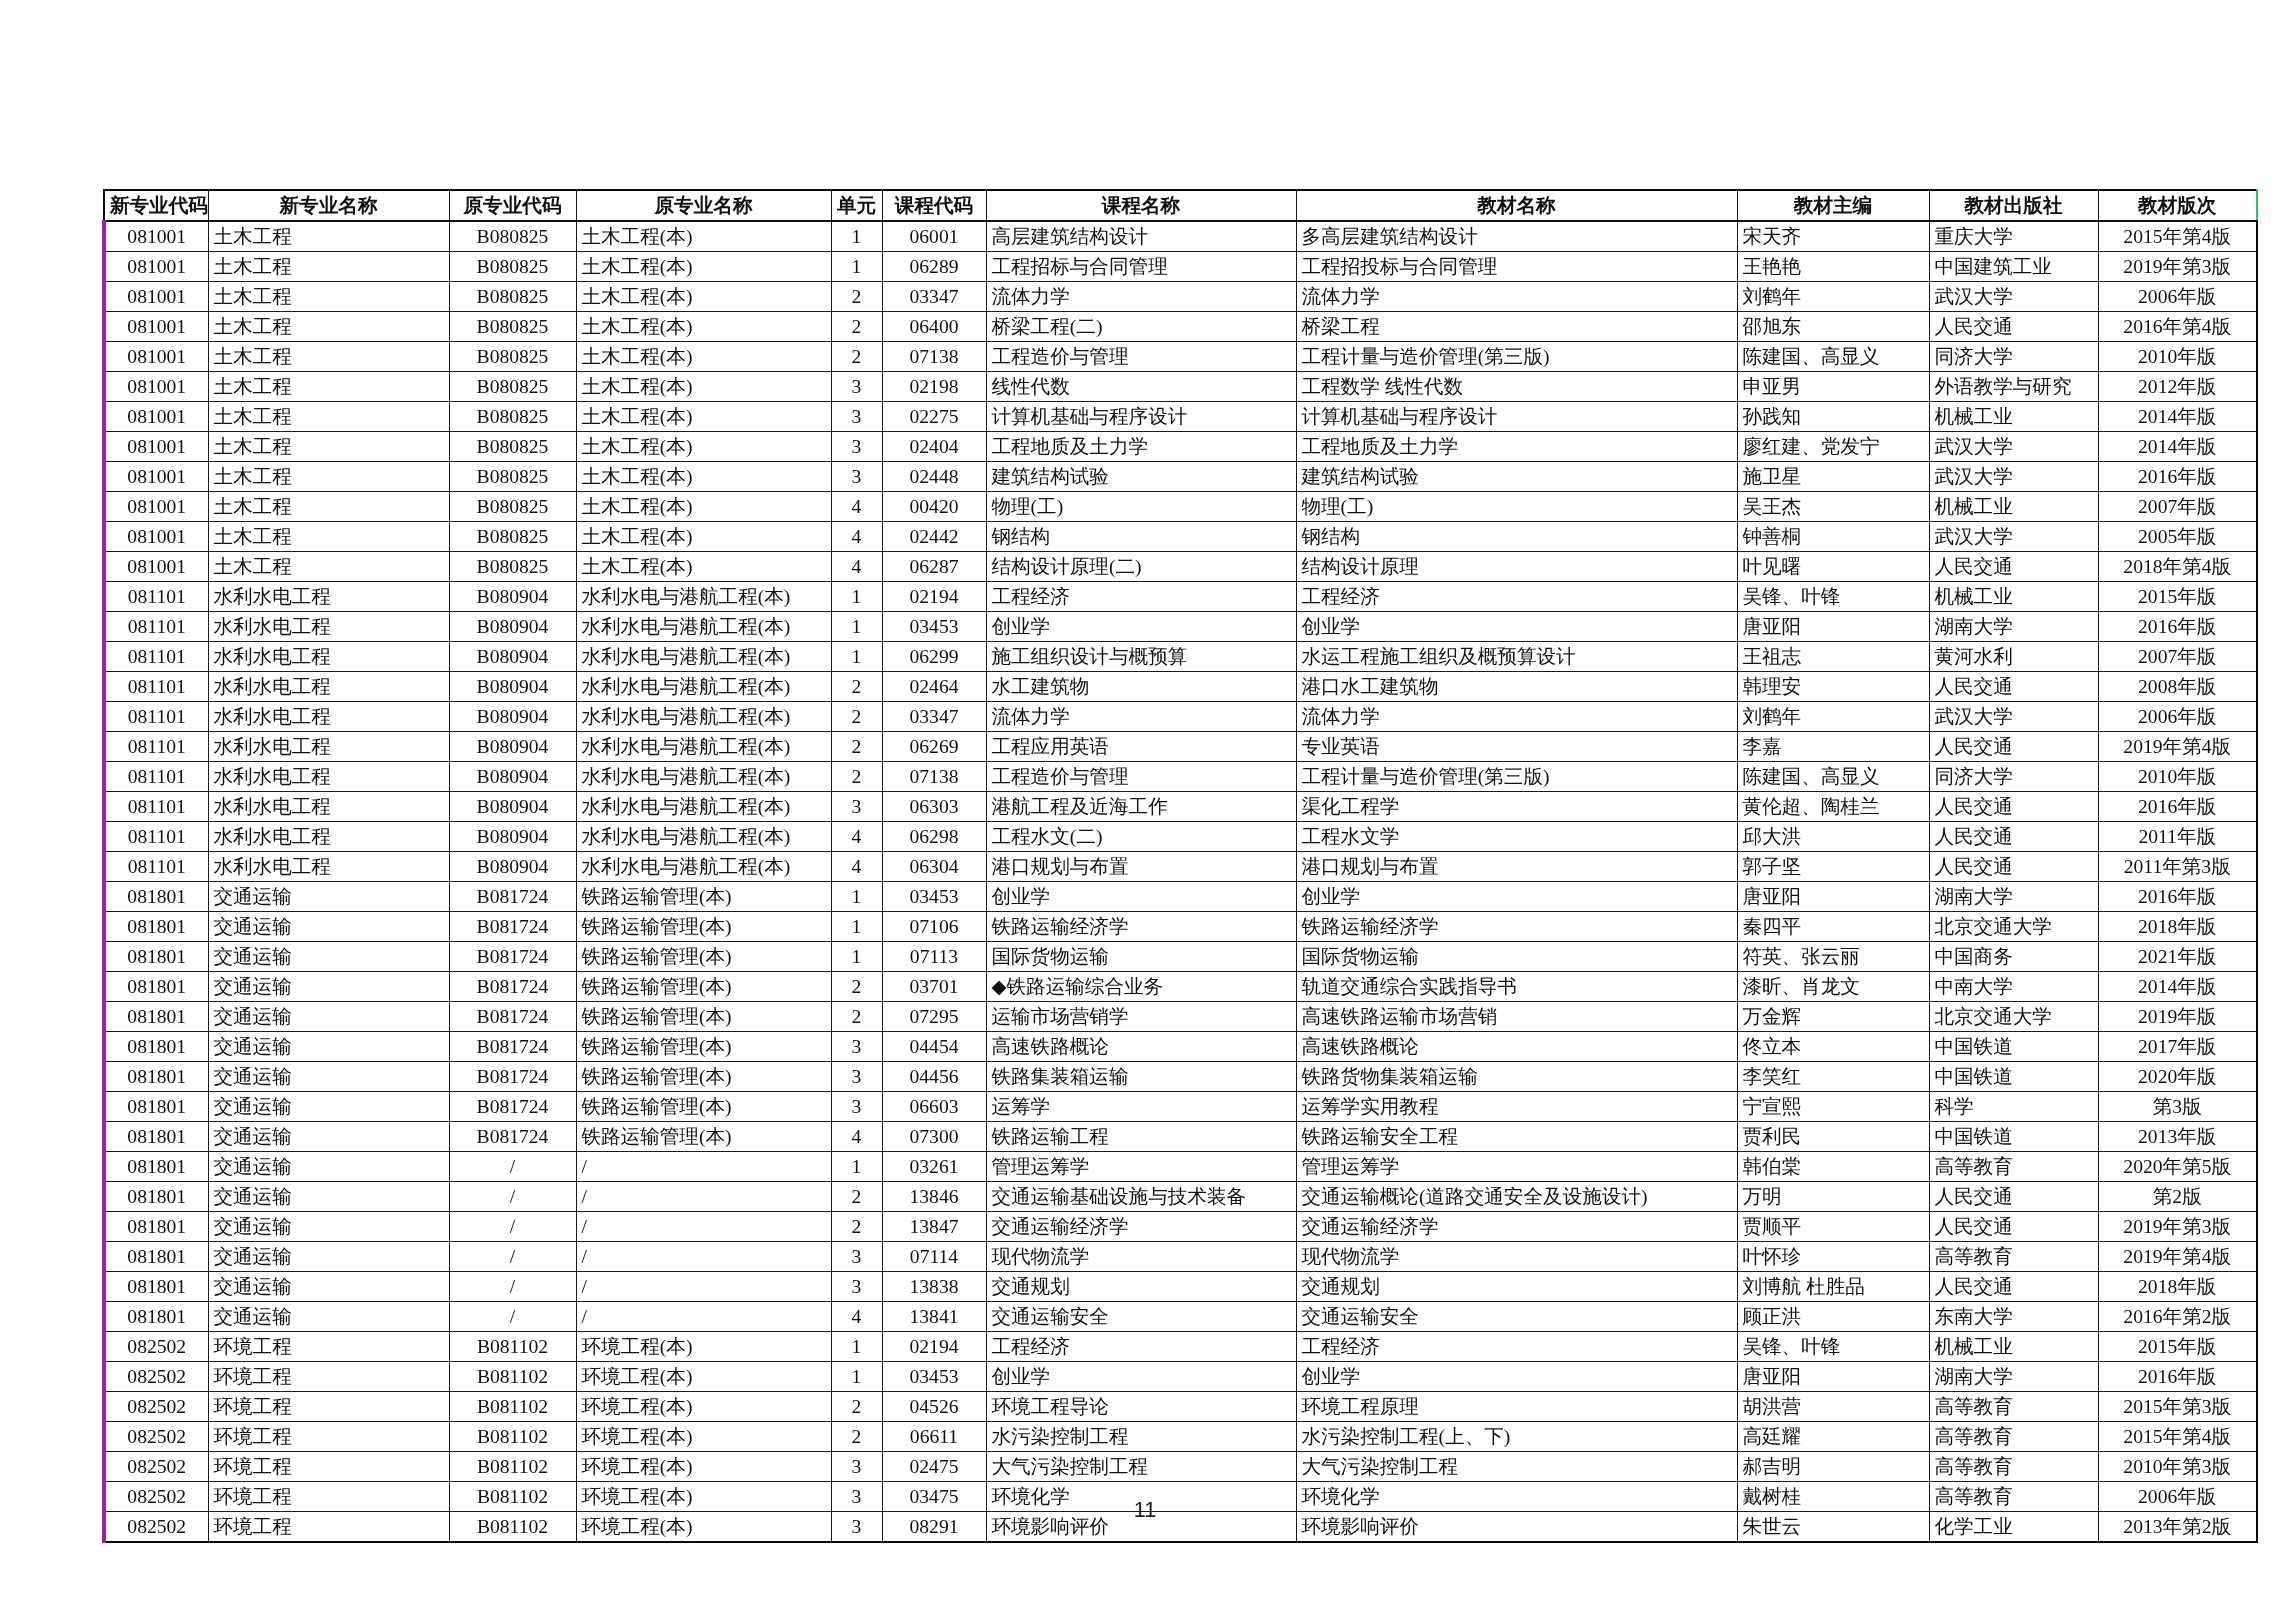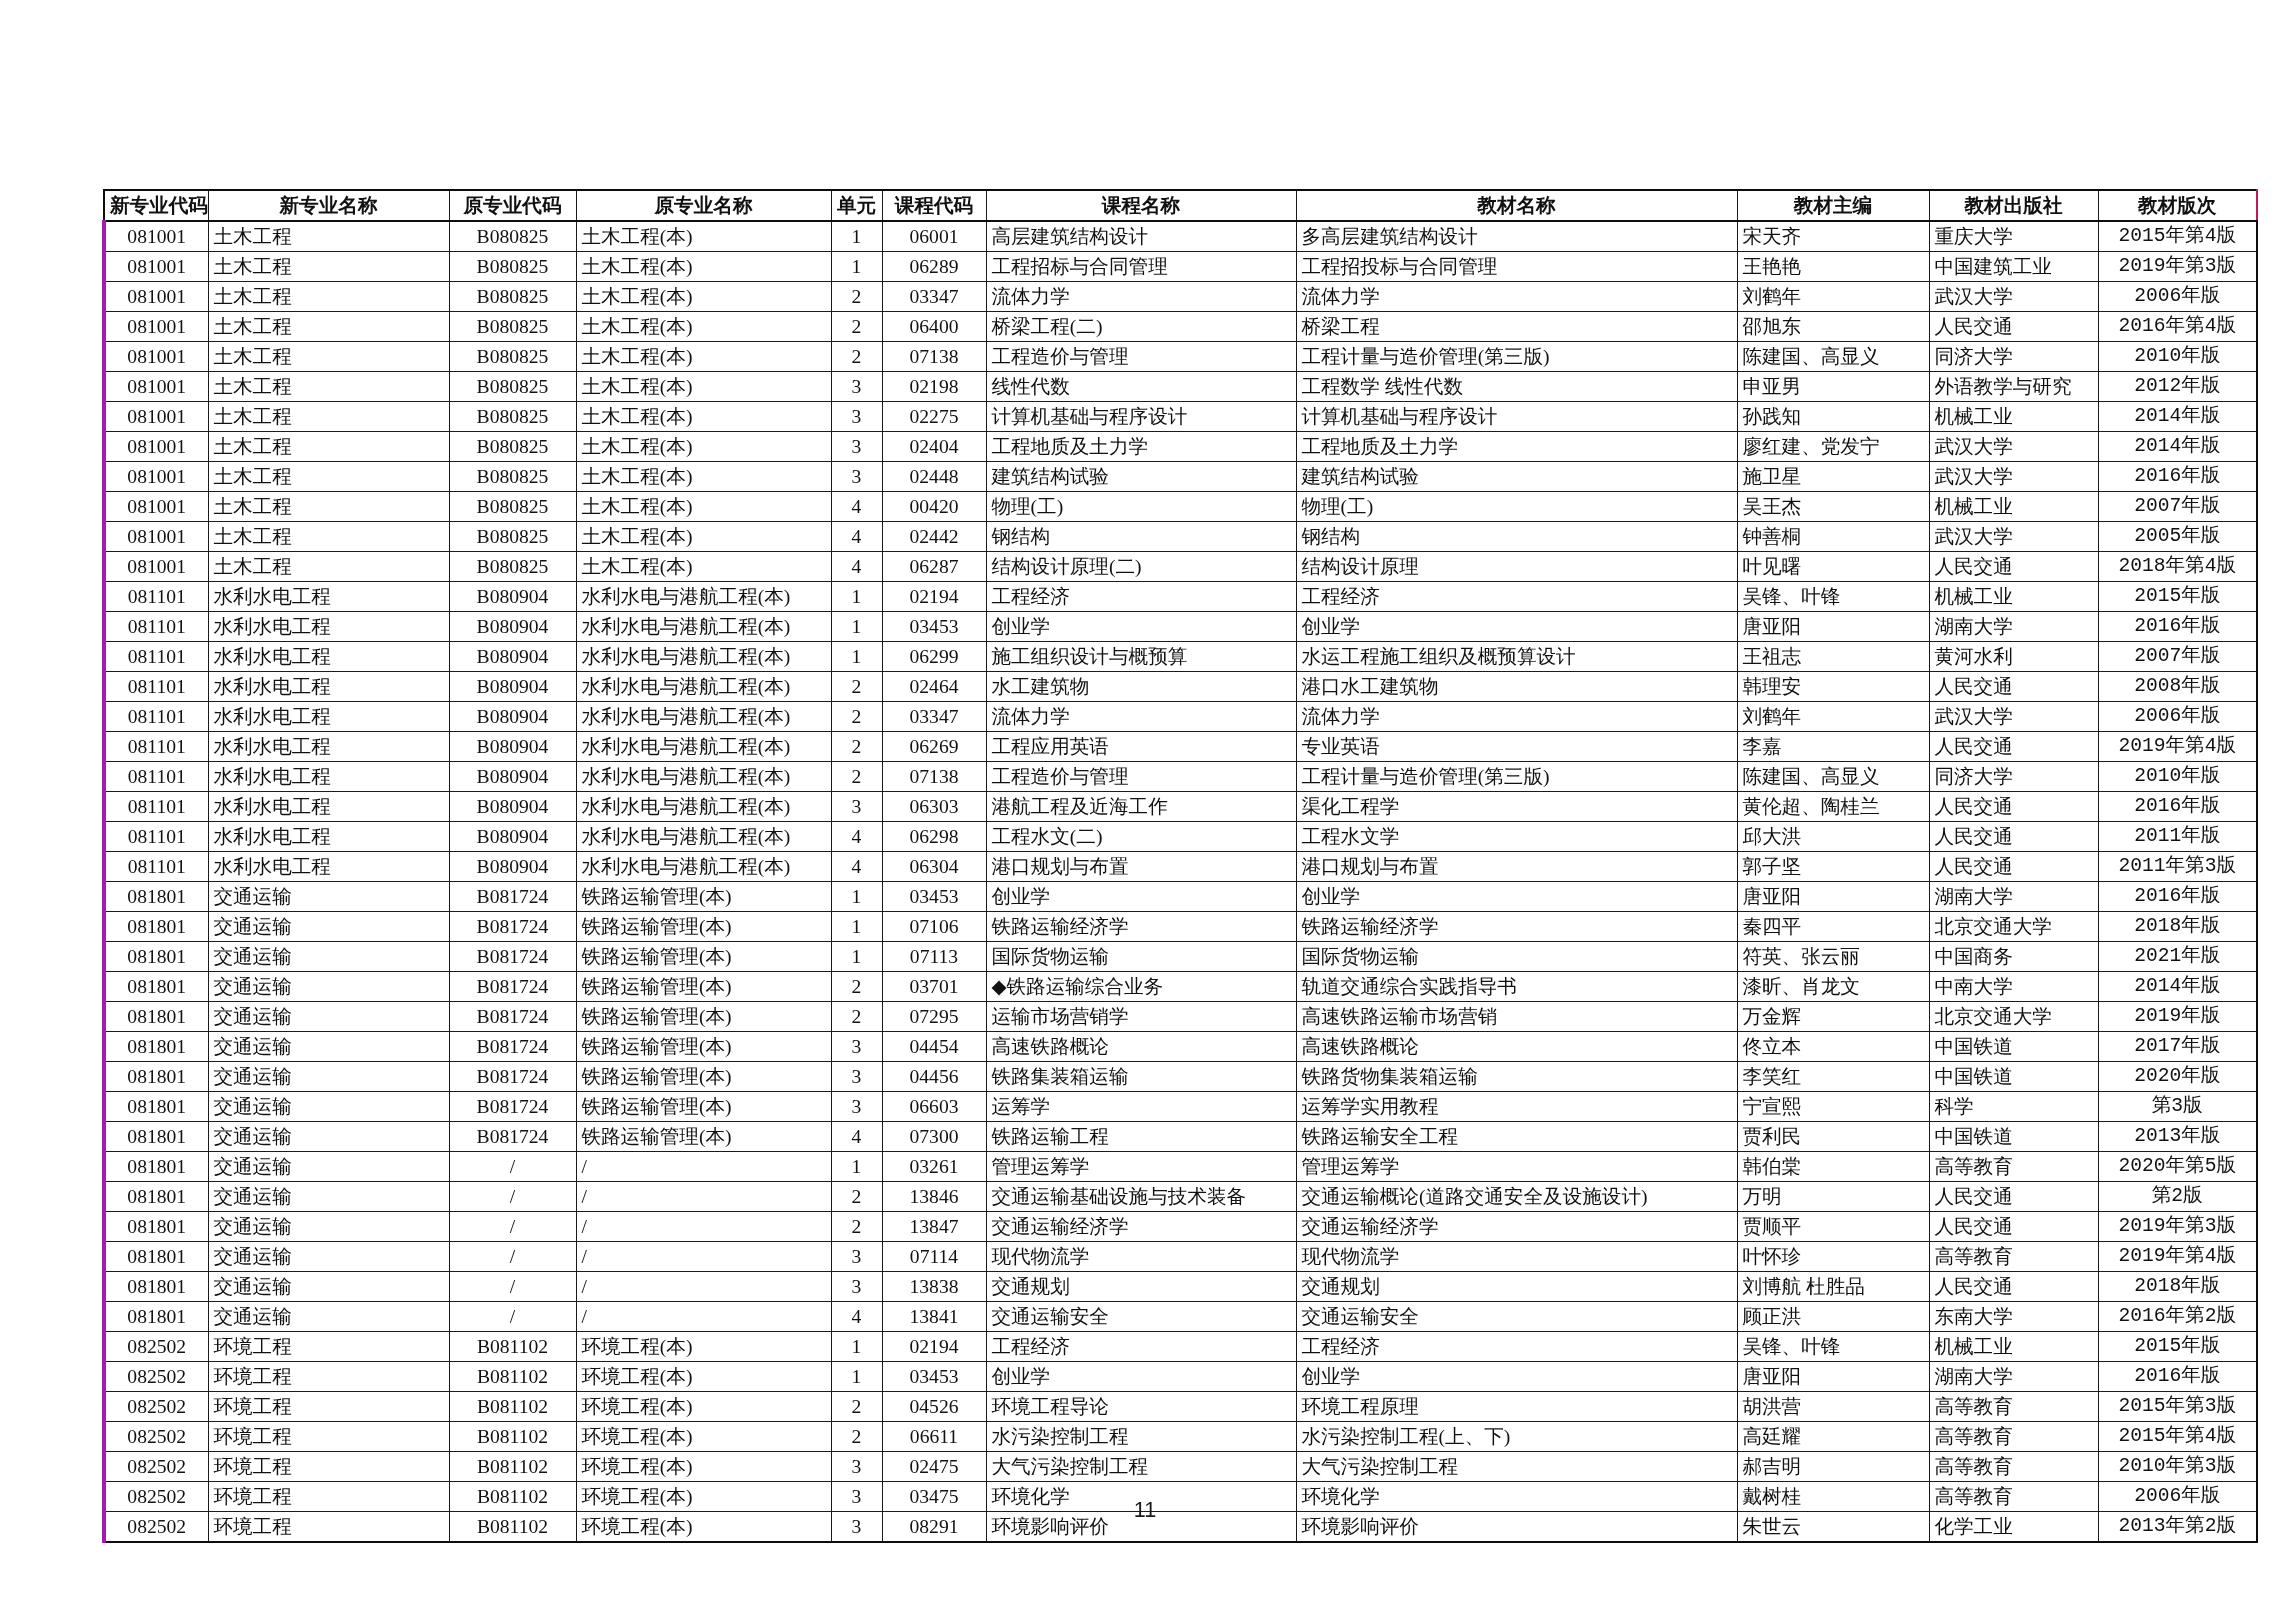--- a/index.html
+++ b/index.html
@@ -59,28 +59,27 @@
     font-size: 19.6px;
     border-bottom: 2px solid #0d0d0d;
   }
   table.course-table thead tr th {
     border-top: 2px solid #0d0d0d;
   }
   table.course-table thead tr th:first-child {
     border-left: 2px solid #0d0d0d;
   }
   table.course-table thead tr th:last-child {
-    border-right: 2px solid #be185d;
+    border-right: 2px solid #22c55e;
   }
   table.course-table tbody tr td:first-child {
     border-left: 4px solid #a21caf;
   }
   table.course-table tbody tr td:last-child {
     border-right: 2px solid #0d0d0d;
-    font-family: Liberation Mono, monospace;
   }
   table.course-table tbody tr:last-child td {
     border-bottom: 2px solid #0d0d0d;
   }
 
   
   .c-center { text-align: center; }
   .c-left   { text-align: left; }
 
   

